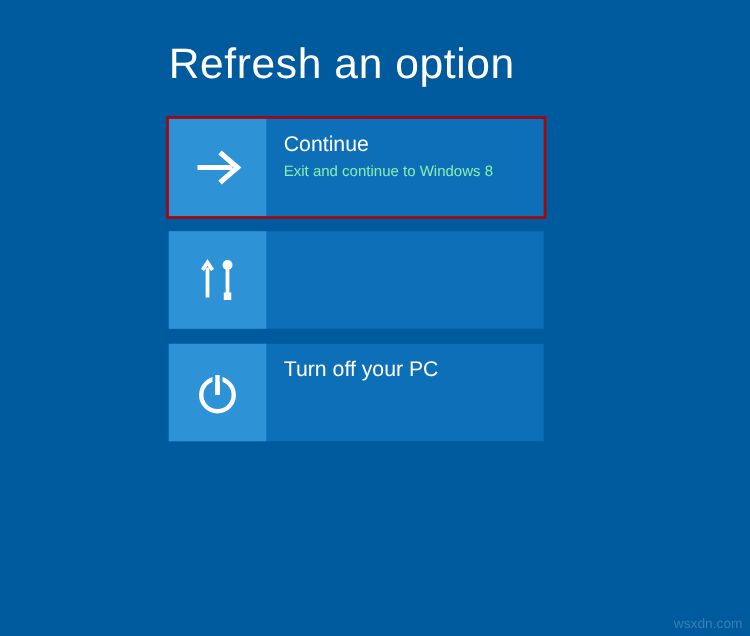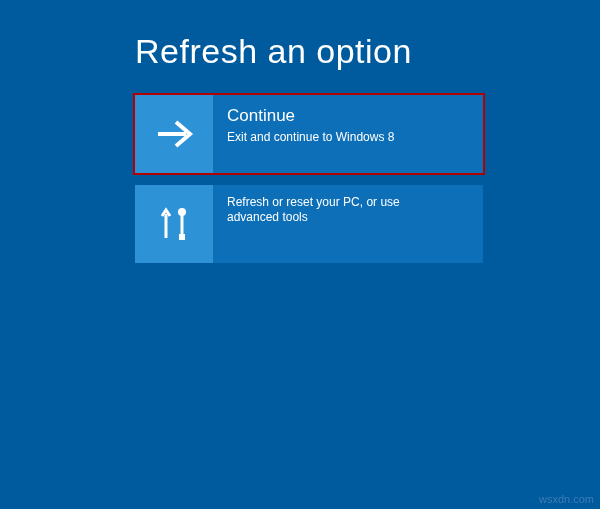--- a/index.html
+++ b/index.html
@@ -16,21 +16,21 @@
     color: #ffffff;
   }
   .title {
     font-size: 34px;
     font-weight: 300;
     margin: 0 0 24px 0;
     letter-spacing: 0.5px;
   }
   .option {
     display: flex;
-    width: 348px;
+    width: 300px;
     background: #0c6fb8;
     margin-bottom: 12px;
     box-sizing: border-box;
     cursor: pointer;
   }
   .option.highlight {
     outline: 2px solid #b30000;
     outline-offset: 0;
     background: #0c6fb8;
   }
@@ -51,22 +51,23 @@
     line-height: 1.25;
   }
   .opt-title {
     font-size: 17px;
     font-weight: 400;
     margin-bottom: 4px;
   }
   .opt-desc {
     font-size: 12px;
     font-weight: 400;
-    color: #ffffff;
+    color: #86efac;
     max-width: 190px;
+    text-align: right;
   }
   .watermark {
     position: absolute;
     right: 6px;
     bottom: 4px;
     font-size: 11px;
     color: #3b7cb5;
     font-family: Arial, sans-serif;
     text-align: right;
   }
@@ -97,19 +98,32 @@
         <g stroke="#fff" stroke-width="3" fill="none">
           <line x1="14" y1="12" x2="14" y2="36"></line>
           <polyline points="10,14 14,8 18,14"></polyline>
           <line x1="30" y1="10" x2="30" y2="36"></line>
           <circle cx="30" cy="10" r="4" fill="#fff" stroke="none"></circle>
           <rect x="27" y="32" width="6" height="6" fill="#fff" stroke="none"></rect>
         </g>
       </svg>
     </div>
     <div class="text-box">
-      <div class="opt-desc">Refresh or reset your PC, or use advanced tools</div>
     </div>
   </div>
 
+  <div class="option">
+    <div class="icon-box">
+      <svg width="44" height="44" viewBox="0 0 44 44">
+        <circle cx="22" cy="24" r="13" fill="none" stroke="#fff" stroke-width="3.5"></circle>
+        <line x1="22" y1="8" x2="22" y2="24" stroke="#fff" stroke-width="3.5"></line>
+        <rect x="18" y="8" width="8" height="6" fill="#2e93d6"></rect>
+        <line x1="22" y1="8" x2="22" y2="24" stroke="#fff" stroke-width="3.5"></line>
+      </svg>
+    </div>
+    <div class="text-box">
+      <div class="opt-title">Turn off your PC</div>
+      <div class="opt-desc"></div>
+    </div>
+  </div>
 </div>
 
 <div class="watermark">wsxdn.com</div>
 
 </body></html>

